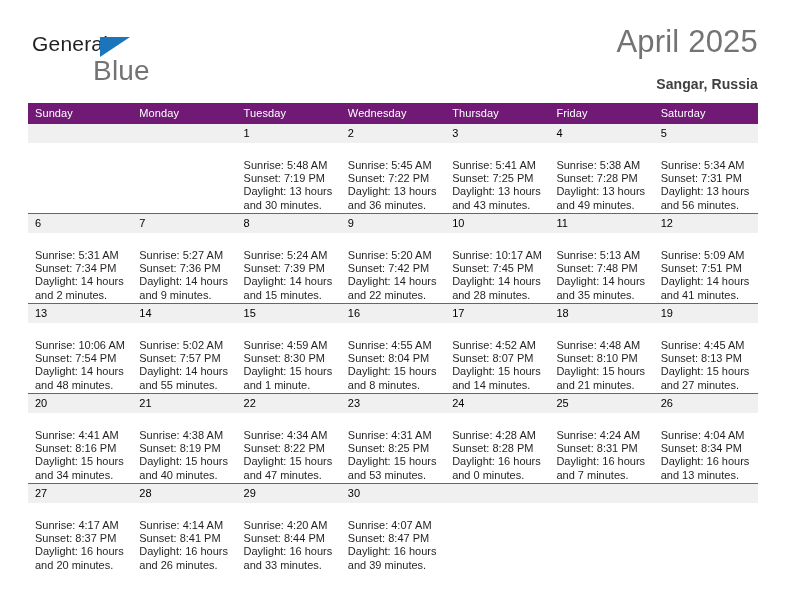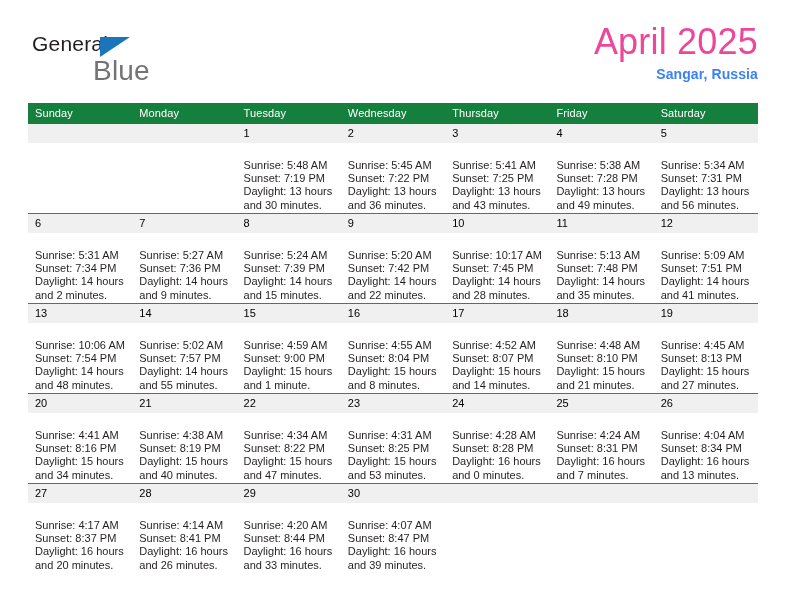--- a/index.html
+++ b/index.html
@@ -65,52 +65,52 @@
     font-family: "Liberation Sans", sans-serif;
   }
 
   .title-block {
     position: absolute;
     right: 0;
     top: 0;
     text-align: right;
   }
   .cal-title {
-    font-size: 36px;
+    font-size: 31px;
     font-weight: normal;
-    color: #ec4899;
+    color: #737373;
     line-height: 32px;
     letter-spacing: 0.2px;
   }
   .cal-subtitle {
     font-size: 14px;
     font-weight: bold;
-    color: #3b82f6;
+    color: #404040;
     line-height: 20px;
-    margin-top: 6px;
+    margin-top: 16px;
     letter-spacing: 0.1px;
   }
 
   
   .calendar {
     position: absolute;
     left: 28px;
     top: 103px;
     width: 730px;
     border-collapse: collapse;
     table-layout: fixed;
   }
   .calendar th, .calendar td {
     padding: 0;
     margin: 0;
     vertical-align: top;
   }
 
   .dow-row th {
-    background: #15803d;
+    background: #701a75;
     color: #ffffff;
     font-size: 11px;
     font-weight: normal;
     text-align: left;
     height: 21px;
     line-height: 21px;
     padding-left: 7px;
     box-sizing: border-box;
     letter-spacing: 0.1px;
   }
@@ -357,21 +357,21 @@
                 <div>Daylight: 14 hours</div>
                 <div>and 55 minutes.</div>
               </div>
             </div>
           </td>
           <td>
             <div class="cell-inner">
               <span class="daynum">15</span>
               <div class="details">
                 <div>Sunrise: 4:59 AM</div>
-                <div>Sunset: 9:00 PM</div>
+                <div>Sunset: 8:30 PM</div>
                 <div>Daylight: 15 hours</div>
                 <div>and 1 minute.</div>
               </div>
             </div>
           </td>
           <td>
             <div class="cell-inner">
               <span class="daynum">16</span>
               <div class="details">
                 <div>Sunrise: 4:55 AM</div>

